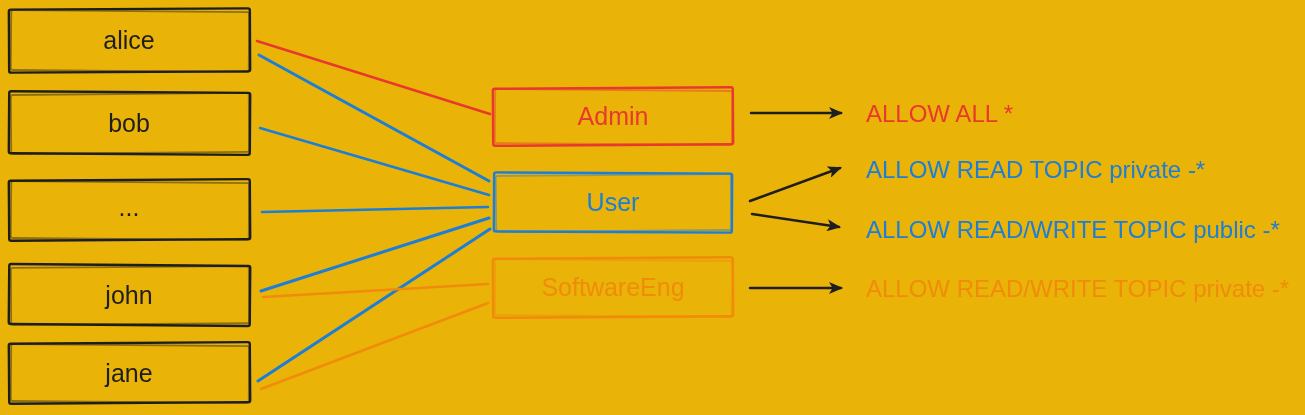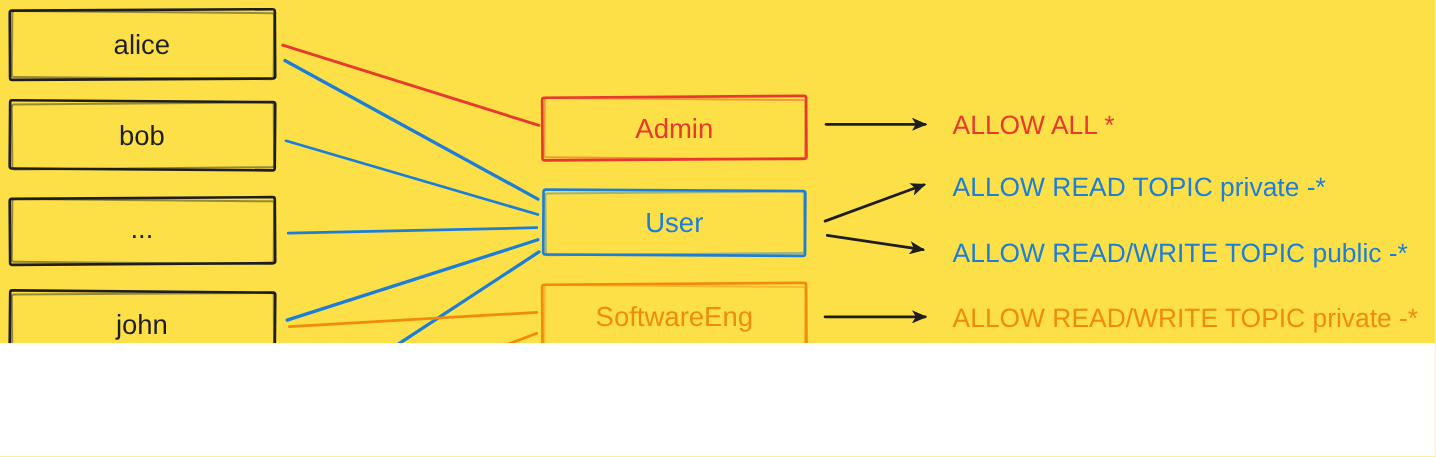--- a/index.html
+++ b/index.html
@@ -4,22 +4,22 @@
 <style>
   html, body {
     margin: 0;
     padding: 0;
     background: #ffffff;
     font-family: "Liberation Sans", sans-serif;
   }
   .canvas {
     position: relative;
     width: 1305px;
-    height: 312px;
-    background: #fde047;
+    height: 415px;
+    background: #eab308;
     overflow: hidden;
   }
   svg { display: block; }
   .box {
     fill: none;
     stroke-width: 2.4;
     stroke-linecap: round;
     stroke-linejoin: round;
   }
   .box.r2 { opacity: 0.45; stroke-width: 1.8; }

